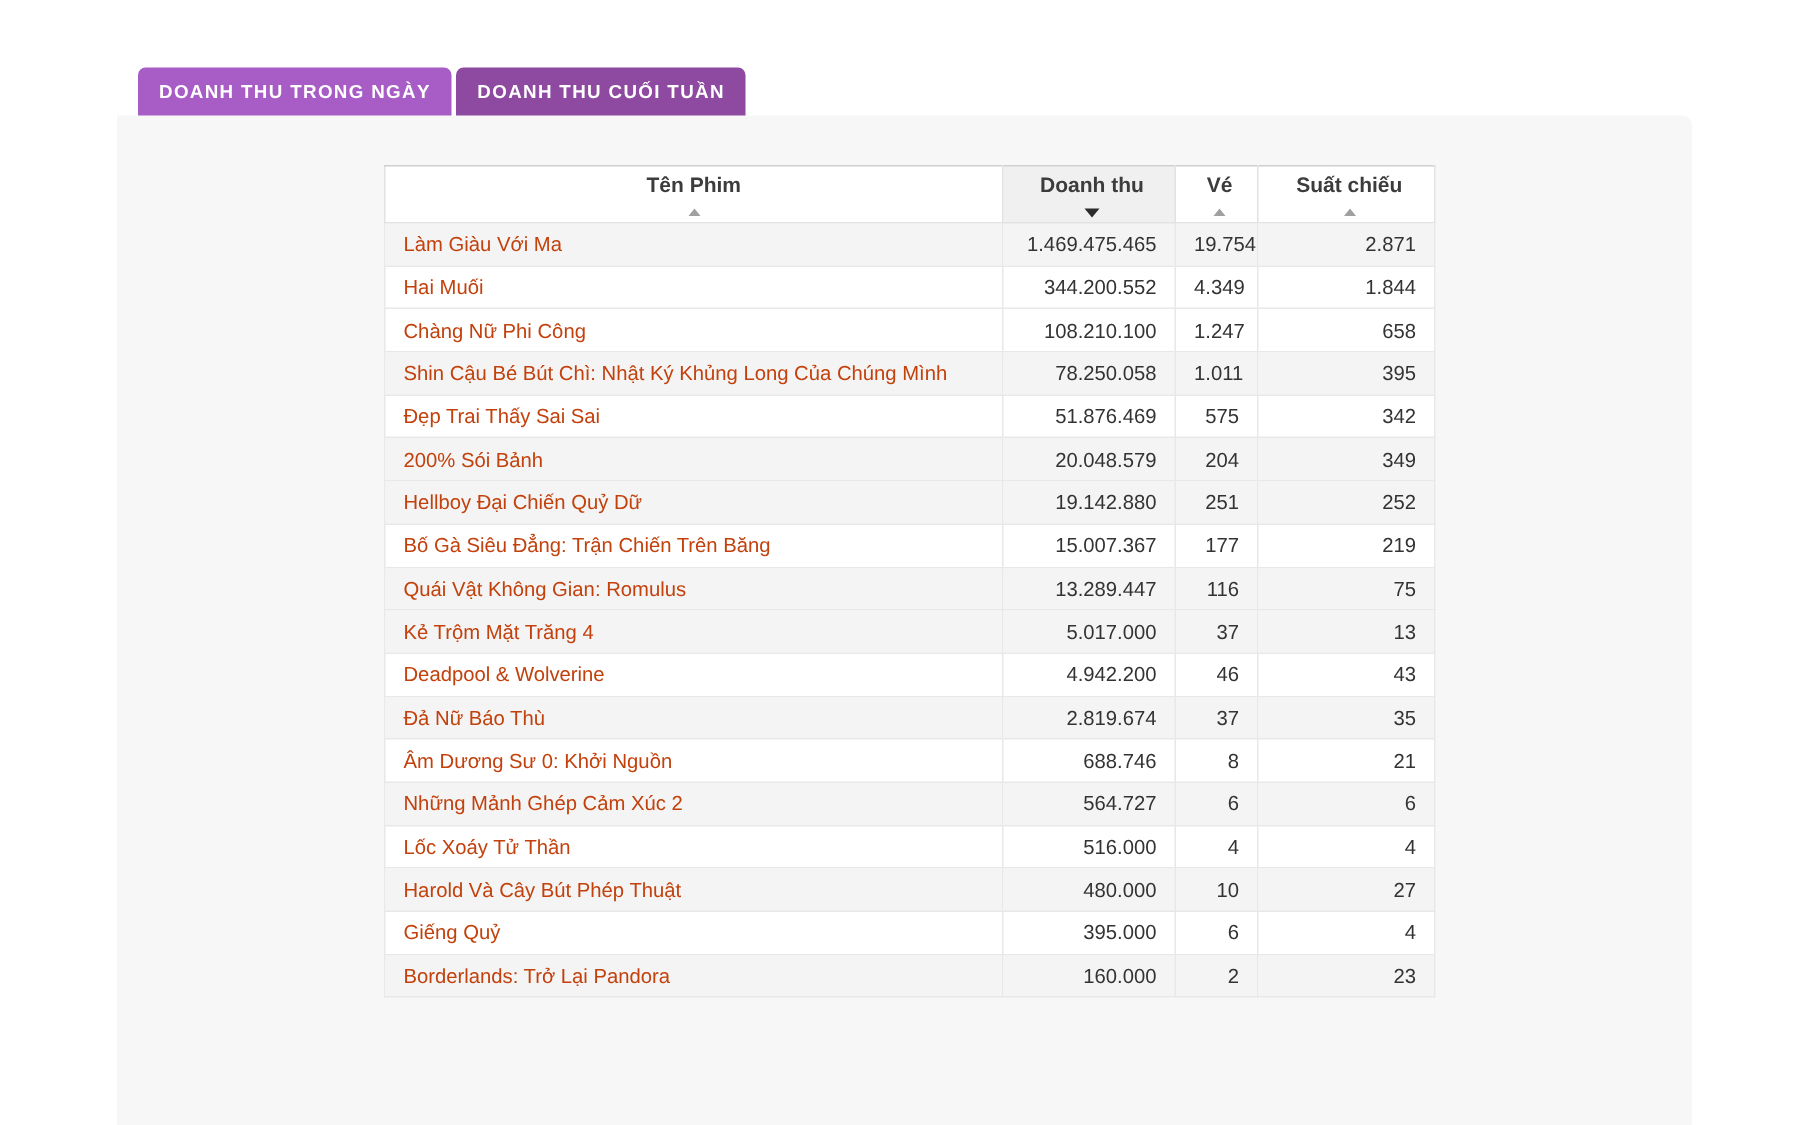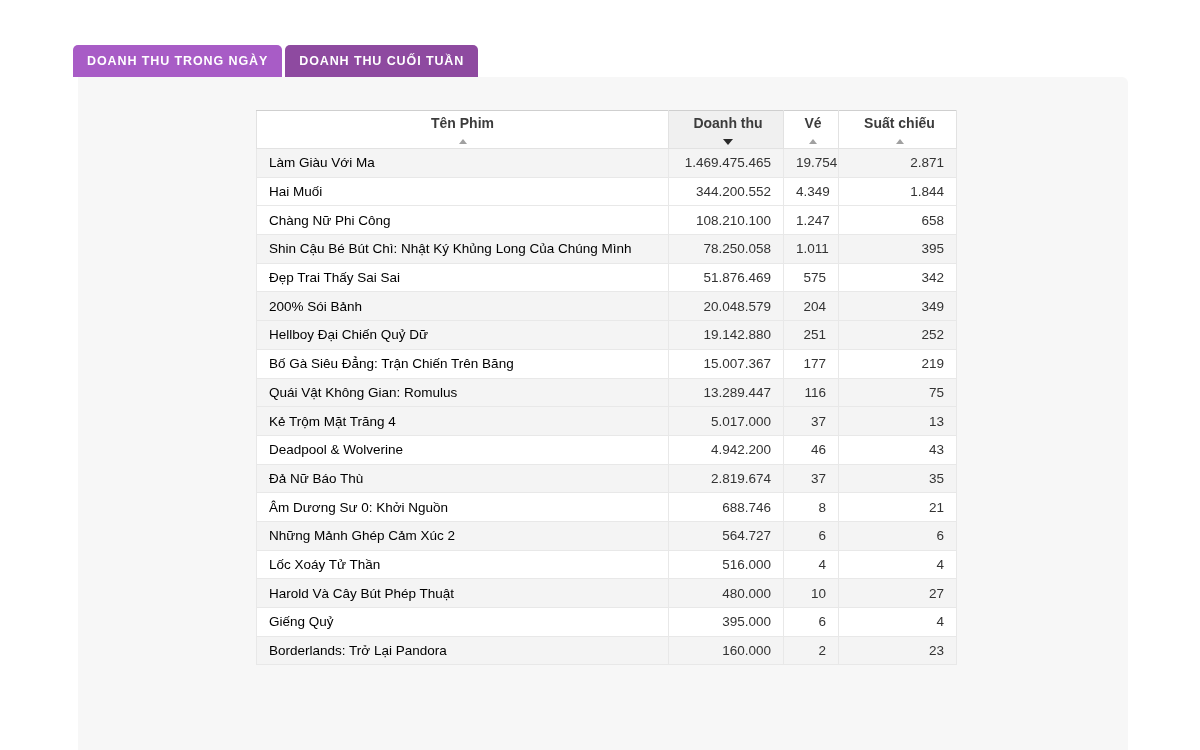--- a/index.html
+++ b/index.html
@@ -16,21 +16,21 @@
   .page {
     position: relative;
     width: 1200px;
     height: 750px;
     background: #ffffff;
   }
 
   
   .tabs {
     position: absolute;
-    left: 73px;
+    left: 92px;
     top: 45px;
     display: flex;
     align-items: flex-start;
     z-index: 5;
   }
   .tab {
     height: 32px;
     display: flex;
     align-items: center;
     padding: 0 14px;
@@ -124,21 +124,21 @@
     white-space: nowrap;
     overflow: hidden;
   }
   table.revenue tbody tr.odd td { background: #f4f4f4; }
   table.revenue tbody tr.even td { background: #ffffff; }
 
   td.name { text-align: left; }
   td.num  { text-align: right; font-size: 13px; color: #2e2e2e; }
 
   .movie-link {
-    color: #000000;
+    color: #c2410c;
     text-decoration: none;
     cursor: pointer;
     font-size: 13.5px;
     text-align: center;
   }
 </style>
 </head>
 <body>
 
 <div class="page">

